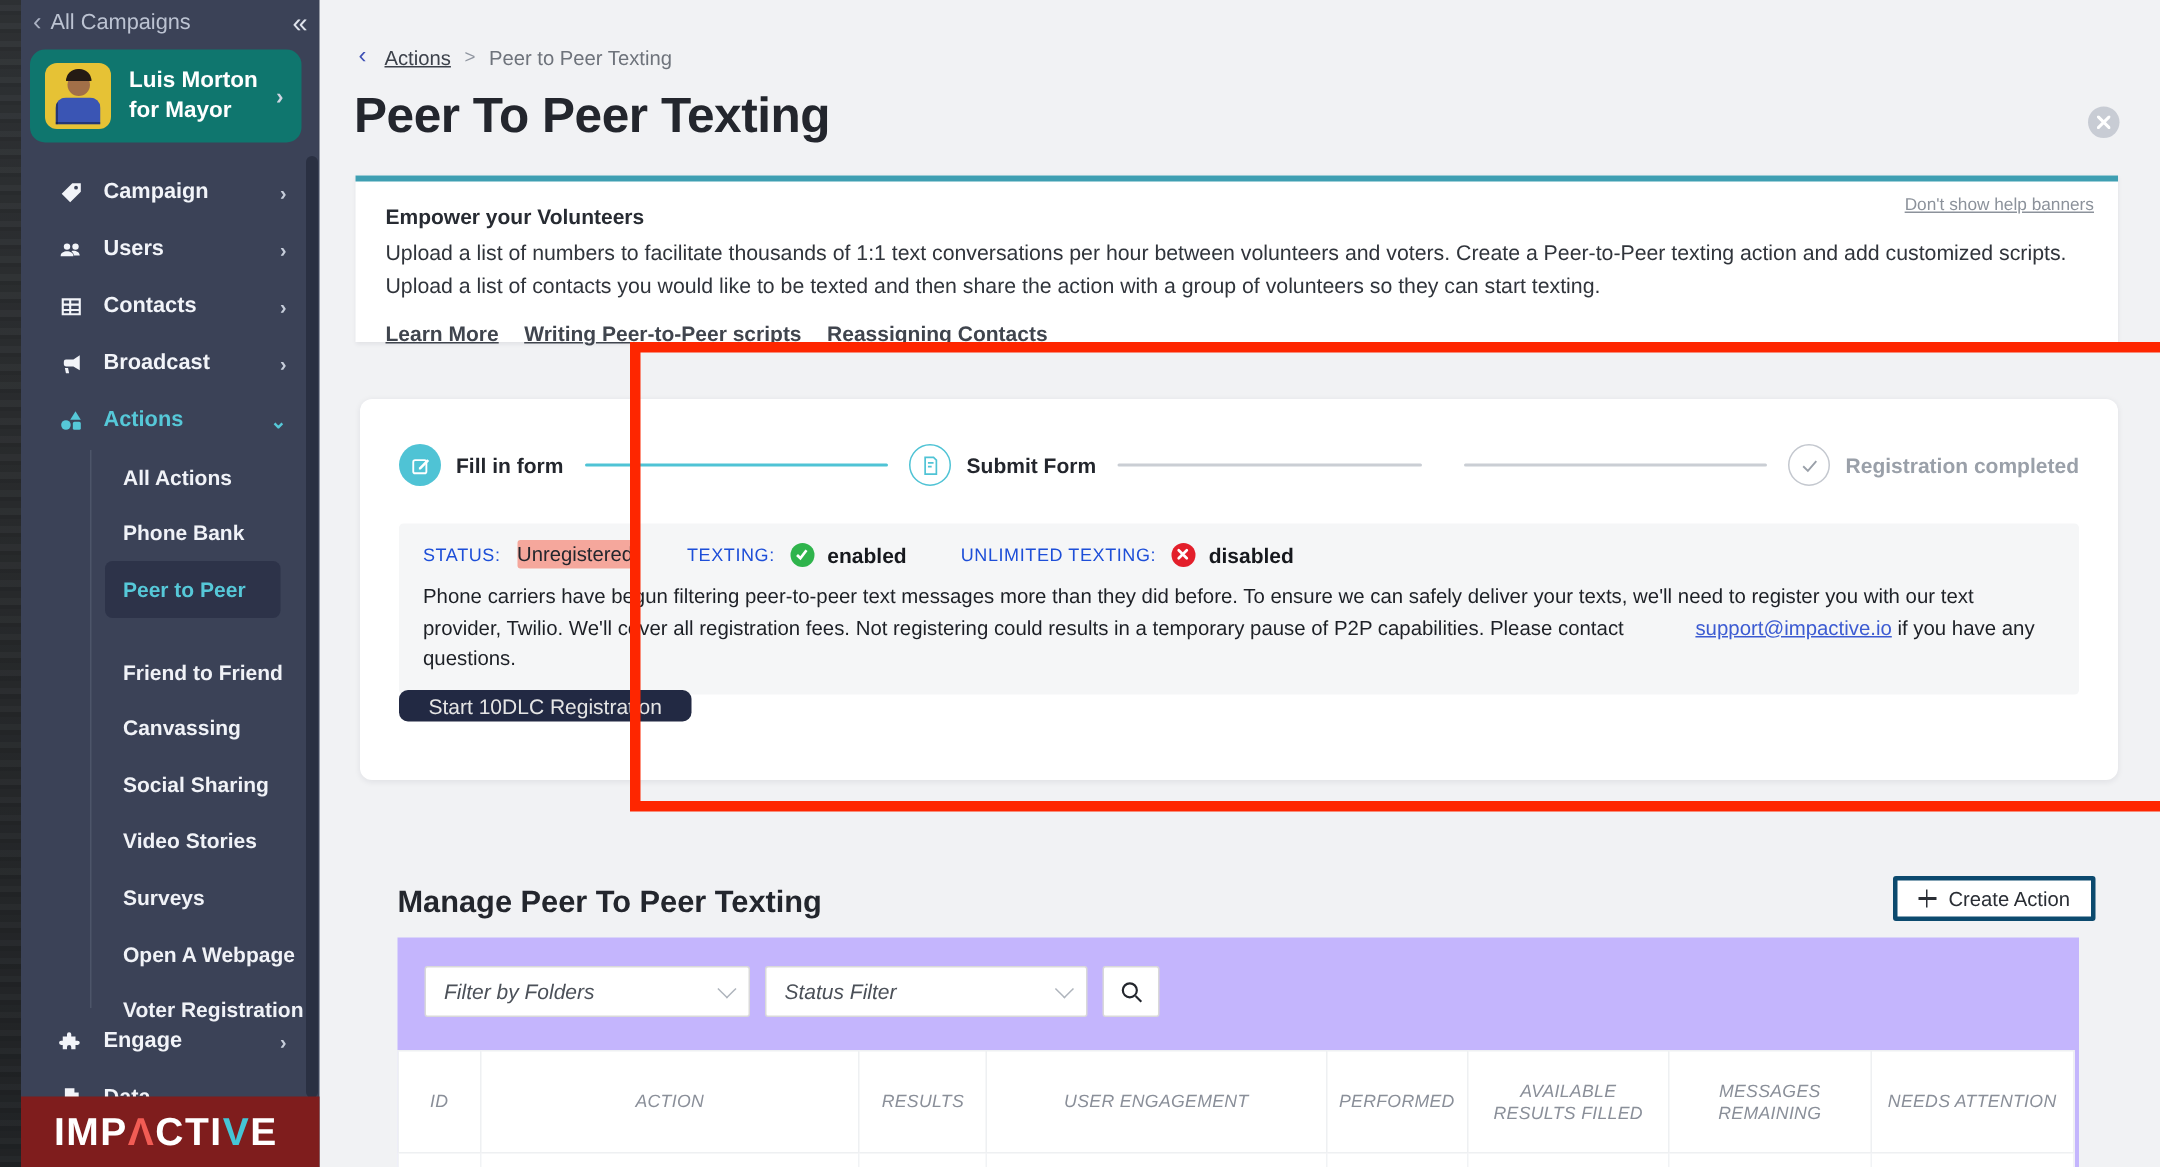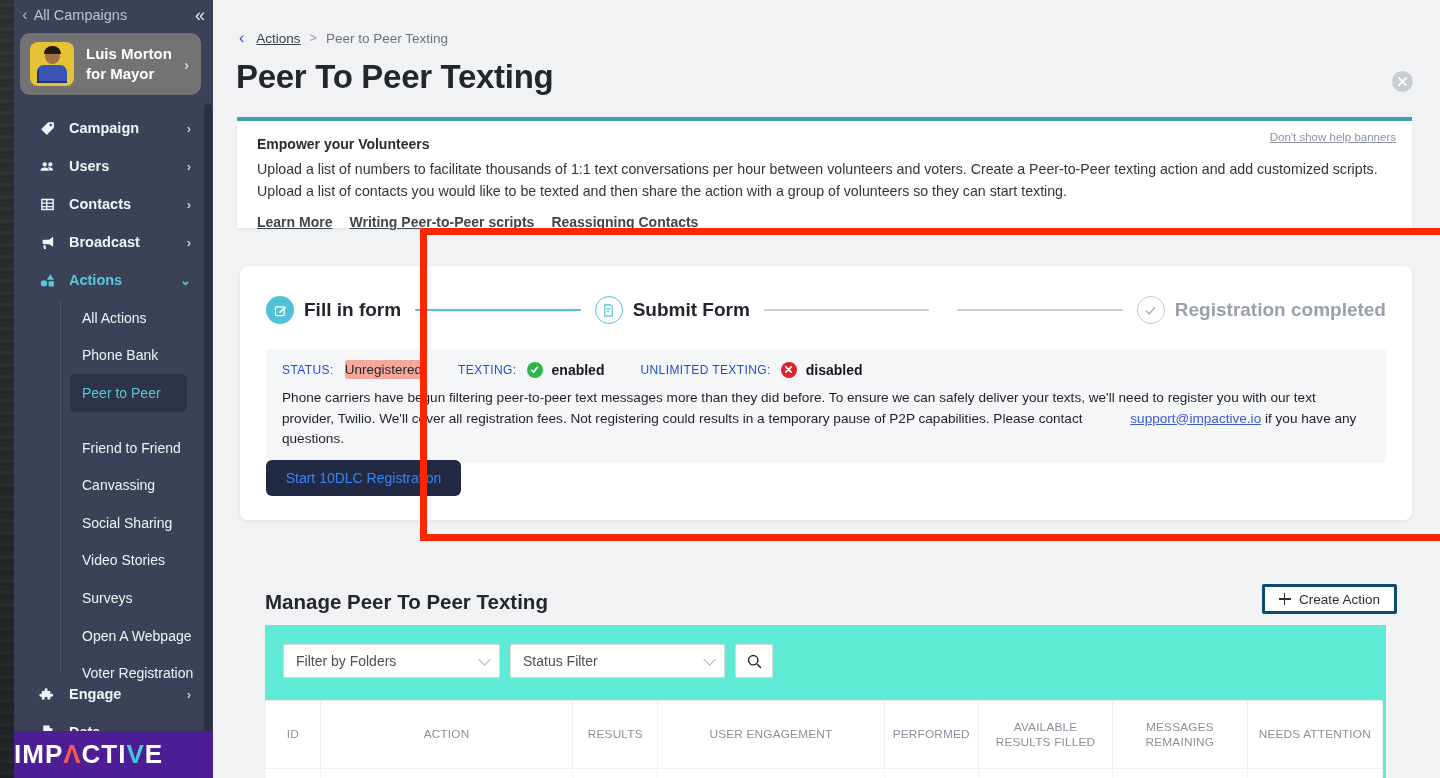--- a/index.html
+++ b/index.html
@@ -11,44 +11,44 @@
     background-image:repeating-linear-gradient(0deg,#7d7f81 0 3px,#989a9c 3px 7px,#86888a 7px 12px),
                      linear-gradient(180deg,#9aa0a4 0%,#8a8d8f 40%,#6f7478 100%);
     background-blend-mode:multiply; }
 
   
   .sidebar { position:absolute; left:14px; top:0; width:199px; height:778px; background:#3b4257; color:#e9ecf3; z-index:2; }
   .sb-scrollbar { position:absolute; right:1px; top:104px; width:8px; height:628px; background:#2a3042; border-radius:4px; }
   .sb-header { position:absolute; left:0; top:2px; width:100%; height:26px; display:flex; align-items:center; padding:0 10px 0 8px; color:#bcc3d2; font-size:14.5px; }
   .sb-header .back-gl { color:#aab1c2; font-size:17px; margin-right:6px; }
   .sb-header .collapse-gl { margin-left:auto; font-size:18px; color:#dfe3ec; letter-spacing:-2px; }
-  .profile { position:absolute; left:6px; top:33px; width:181px; height:62px; background:#737373; border-radius:10px; display:flex; align-items:center; cursor:pointer; }
+  .profile { position:absolute; left:6px; top:33px; width:181px; height:62px; background:#0f766e; border-radius:10px; display:flex; align-items:center; cursor:pointer; }
   .avatar { width:44px; height:44px; border-radius:8px; background:#e6c235; margin-left:10px; overflow:hidden; flex:none; }
   .avatar .head { width:15px; height:15px; border-radius:50%; background:#a26f48; margin:7px auto 0; position:relative; }
   .avatar .head:before { content:""; position:absolute; left:-1px; top:-3px; width:17px; height:8px; border-radius:8px 8px 0 0; background:#241a14; }
   .avatar .torso { width:30px; height:18px; margin:1px auto 0; border-radius:7px 7px 0 0; background-color:#3a55b4;
     background-image:linear-gradient(90deg,rgba(10,15,40,.45) 0 2px,transparent 2px 7px),linear-gradient(0deg,rgba(10,15,40,.45) 0 2px,transparent 2px 7px); }
   .profile .pname { margin-left:12px; font-size:15px; font-weight:700; line-height:20px; color:#ffffff; }
   .profile .pchev { margin-left:auto; margin-right:12px; color:#cfd5e2; font-size:15px; font-weight:700; }
 
   .nav { position:absolute; left:0; top:109px; width:100%; }
   .nav-item { height:38px; display:flex; align-items:center; padding:0 22px 0 24px; font-size:14.5px; font-weight:700; color:#f2f4f9; cursor:pointer; }
   .nav-item .nicon { width:18px; height:18px; flex:none; display:flex; align-items:center; justify-content:center; }
   .nav-item .nicon svg { width:17px; height:17px; }
   .nav-item .nlabel { margin-left:13px; }
   .nav-item .nchev { margin-left:auto; font-size:13px; color:#c6cdda; font-weight:700; }
   .nav-item.teal, .nav-item.teal .nchev { color:#56c8d8; }
 
   .subnav-line { position:absolute; left:46px; top:300px; width:1px; height:372px; background:#4d5569; }
   .subnav { position:absolute; left:0; top:299px; width:100%; }
-  .sub-item { height:37.6px; display:flex; align-items:center; padding-left:68px; font-size:14px; font-weight:400; color:#f0f2f7; cursor:pointer; }
+  .sub-item { height:37.6px; display:flex; align-items:center; padding-left:68px; font-size:14px; font-weight:700; color:#f0f2f7; cursor:pointer; }
   .sub-item.active { margin:0 26px 17px 56px; padding-left:12px; border-radius:5px; background:#2d3349; color:#56c8d8; }
 
   .nav-bottom { position:absolute; left:0; top:675px; width:100%; }
-  .sb-footer { position:absolute; left:0; bottom:0; width:100%; height:47px; background:#4c1d95; display:flex; align-items:center; z-index:3; }
+  .sb-footer { position:absolute; left:0; bottom:0; width:100%; height:47px; background:#7f1d1d; display:flex; align-items:center; padding-left:22px; z-index:3; }
   .logo { font-size:26px; font-weight:800; letter-spacing:1px; color:#ffffff; }
   .logo .l-red { color:#f25c54; } .logo .l-teal { color:#45c5d6; }
 
   
   .main { position:absolute; left:213px; top:0; width:1227px; height:778px; background:#f1f2f4; }
   .breadcrumb { position:absolute; left:26px; top:29px; display:flex; align-items:center; font-size:13.5px; }
   .breadcrumb .bc-back { color:#3f51b5; font-size:16px; margin-right:12px; cursor:pointer; }
   .breadcrumb .bc-link { color:#3c414a; text-decoration:underline; cursor:pointer; }
   .breadcrumb .bc-sep { color:#9096a0; margin:0 9px; font-size:12.5px; }
   .breadcrumb .bc-cur { color:#6e737b; }
@@ -66,51 +66,51 @@
 
   
   .annotation { position:absolute; left:207px; top:228px; width:1221px; height:313px; border:7px solid #fe2600; z-index:9; pointer-events:none; }
 
   
   .reg-card { position:absolute; left:27px; top:266px; width:1172px; height:254px; background:#ffffff; border-radius:8px; box-shadow:0 1px 4px rgba(20,30,50,.08); }
   .stepper { display:flex; align-items:center; padding:30px 26px 0 26px; }
   .step { display:flex; align-items:center; flex:none; }
   .step .circ { width:28px; height:28px; border-radius:50%; display:flex; align-items:center; justify-content:center; flex:none; }
   .step .circ svg { width:15px; height:15px; }
-  .step .slabel { margin-left:10px; font-size:19px; font-weight:700; }
+  .step .slabel { margin-left:10px; font-size:14px; font-weight:700; }
   .circ.filled { background:#4fc3d5; }
   .circ.teal-o { border:1.5px solid #4fc3d5; }
   .circ.gray-o { border:1.5px solid #c4c8cf; }
   .slabel.dark { color:#23262d; } .slabel.gray { color:#9aa0a9; }
   .connector { flex:1; height:2px; margin:0 14px; border-radius:1px; }
   .connector.teal { background:#4fc3d5; } .connector.gray { background:#caced4; }
 
   .status-box { margin:25px 26px 0 26px; background:#f5f6f7; border-radius:3px; padding:11px 16px 13px 16px; }
   .status-row { display:flex; align-items:center; }
   .s-label { font-size:12px; color:#1d4ed8; letter-spacing:.4px; }
   .s-badge { margin-left:11px; background:#f5a79c; color:#23262d; font-size:13.5px; padding:2px 0; border-radius:2px; }
   .s-gap { width:36px; flex:none; }
   .s-icon { width:16px; height:16px; border-radius:50%; margin-left:10px; display:flex; align-items:center; justify-content:center; flex:none; }
   .s-icon svg { width:9px; height:9px; }
   .s-icon.green { background:#2fb44c; } .s-icon.red { background:#e31f2b; }
   .s-val { margin-left:9px; font-size:14px; font-weight:700; color:#16181d; }
   .s-notice { margin-top:9px; font-size:13.6px; color:#1d2026; line-height:20.5px; }
   .s-notice a { color:#3c5bd2; text-decoration:underline; cursor:pointer;margin-left:44px; }
 
-  .cta-btn { position:absolute; left:26px; top:194px; width:195px; height:36px; background:#222943; color:#3b82f6; font-size:14px; font-family:inherit; border:none; border-radius:6px; cursor:pointer; }
+  .cta-btn { position:absolute; left:26px; top:194px; width:195px; height:21px; background:#222943; color:#e5e5e5; font-size:14px; font-family:inherit; border:none; border-radius:6px; cursor:pointer; }
 
   
   .manage-row { position:absolute; left:52px; top:572px; width:1132px; display:flex; align-items:flex-end;margin-top:12px; }
   .manage-title { font-size:20.5px; font-weight:700; color:#23262d; }
   .create-btn { margin-left:auto; height:30px; background:#ffffff; border:3px solid #0c4a6e; border-radius:2px; display:flex; align-items:center; padding:0 14px; font-size:13.5px; color:#2a2e35; cursor:pointer; }
   .create-btn .plus { width:12px; height:12px; position:relative; margin-right:8px; }
   .create-btn .plus:before { content:""; position:absolute; left:5px; top:0; width:1.5px; height:12px; background:#2a2e35; }
   .create-btn .plus:after { content:""; position:absolute; left:0; top:5px; width:12px; height:1.5px; background:#2a2e35; }
 
-  .panel { position:absolute; left:52px; top:625px; width:1121px; height:153px; background:#5eead4; }
+  .panel { position:absolute; left:52px; top:625px; width:1121px; height:153px; background:#c4b5fd;font-style:italic; }
   .filterbar { display:flex; align-items:center; padding:19px 0 0 18px; gap:10px; }
   .f-select { height:34px; background:#ffffff; border:1px solid #d9d9d9; border-radius:2px; display:flex; align-items:center; padding:0 12px; font-size:14px; color:#4b5058; cursor:pointer; }
   .f-select.folders { width:217px; } .f-select.status { width:215px; }
   .f-select .chev { margin-left:auto; width:9px; height:9px; border-right:1.6px solid #aeb4bc; border-bottom:1.6px solid #aeb4bc; transform:rotate(45deg) translateY(-3px); }
   .search-btn { width:38px; height:34px; background:#ffffff; border:1px solid #d9d9d9; border-radius:2px; display:flex; align-items:center; justify-content:center; cursor:pointer; }
   .search-btn svg { width:17px; height:17px; }
 
   table.actions { position:absolute; left:0; top:75px; width:1118px; border-collapse:collapse; background:#ffffff; }
   table.actions th { height:68px; font-size:11.8px; font-weight:400; color:#8a8f99; letter-spacing:.2px; text-align:center; border:1px solid #eef0f2; background:#ffffff; line-height:15px; padding:0 8px; }
   table.actions td { height:40px; border:1px solid #f1f3f5; background:#ffffff; }

